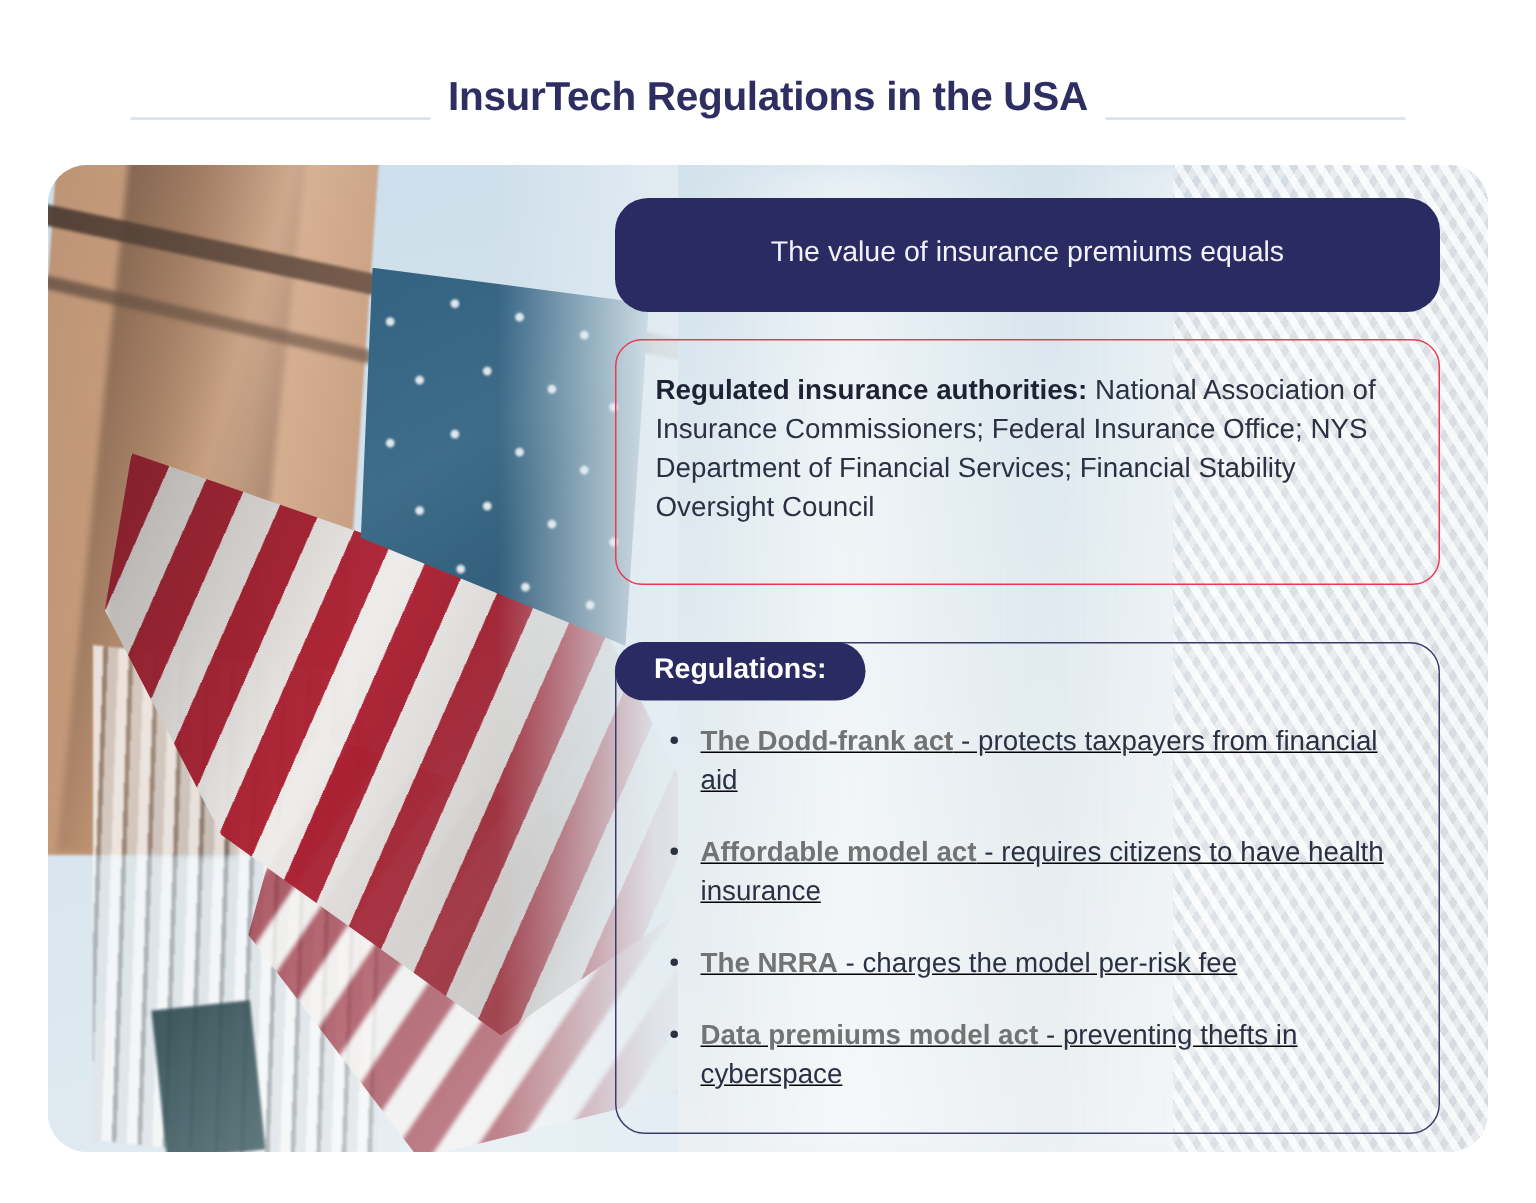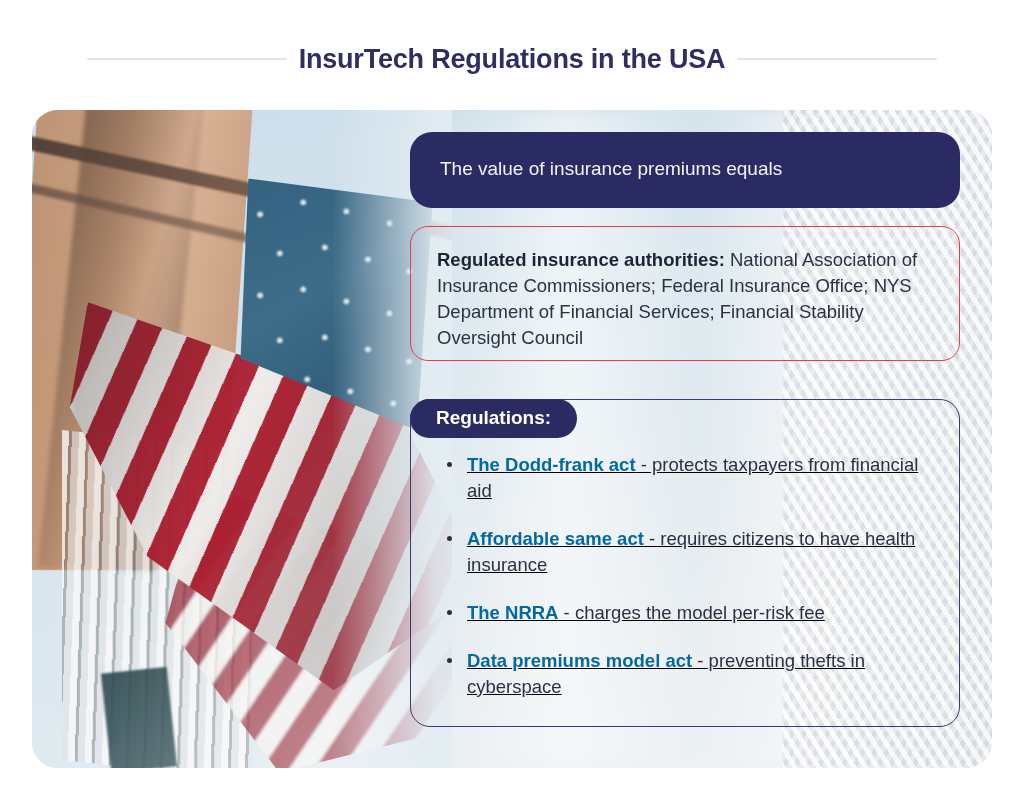--- a/index.html
+++ b/index.html
@@ -22,21 +22,21 @@
   }
 
   
   .header {
     position: absolute;
     left: 0;
     top: 38px;
     width: 1024px;
     height: 42px;
     display: flex;
-    align-items: center;
+    align-items: flex-end;
     justify-content: center;
     gap: 12px;
   }
   .rule {
     height: 2px;
     width: 200px;
     background: #dfe4ec;
     border-radius: 2px;
     flex: 0 0 auto;
   }
@@ -309,20 +309,21 @@
     width: 560px;
   }
 
   
   .stat-banner {
     width: 550px;
     box-sizing: border-box;
     background: #2b2b63;
     border-radius: 22px;
     padding: 24px 30px 26px;
+    text-align: center;
     color: #ffffff;
   }
   .stat-line1 {
     font-size: 19px;
     line-height: 26px;
     font-weight: normal;
     color: #f2f3f8;
   }
   .stat-line2 {
     font-size: 19px;
@@ -332,21 +333,21 @@
     margin-top: 2px;
   }
 
   
   .authorities-box {
     margin-top: 18px;
     width: 550px;
     box-sizing: border-box;
     border: 1.6px solid #ea3a52;
     border-radius: 18px;
-    padding: 20px 26px 9px;
+    padding: 20px 26px 38px;
     background: rgba(255,255,255,0.06);
   }
   .authorities-text {
     font-size: 18.5px;
     line-height: 26px;
     color: #2b3043;
   }
   .authorities-text b {
     color: #1e2235;
     font-weight: bold;
@@ -400,21 +401,21 @@
     position: absolute;
     left: 6px;
     top: 10px;
     width: 5px;
     height: 5px;
     border-radius: 50%;
     background: #2b3043;
   }
   .reg-item .term {
     font-weight: bold;
-    color: #0369a1;
+    color: #737373;
   }
 </style>
 </head>
 <body>
 
 <div class="page">
 
   <div class="header">
     <div class="rule"></div>
     <div class="page-title">InsurTech Regulations in the USA</div>
@@ -460,21 +461,21 @@
       <div class="reg-block">
         <div class="reg-badge">Regulations:</div>
         <div class="reg-box">
           <ul class="reg-list">
             <li class="reg-item">
               <span class="dot"></span>
               <span class="term">The Dodd-frank act</span><span> - protects taxpayers from financial aid</span>
             </li>
             <li class="reg-item">
               <span class="dot"></span>
-              <span class="term">Affordable same act</span><span> - requires citizens to have health insurance</span>
+              <span class="term">Affordable model act</span><span> - requires citizens to have health insurance</span>
             </li>
             <li class="reg-item">
               <span class="dot"></span>
               <span class="term">The NRRA</span><span> - charges the model per-risk fee</span>
             </li>
             <li class="reg-item">
               <span class="dot"></span>
               <span class="term">Data premiums model act</span><span> - preventing thefts in cyberspace</span>
             </li>
           </ul>

